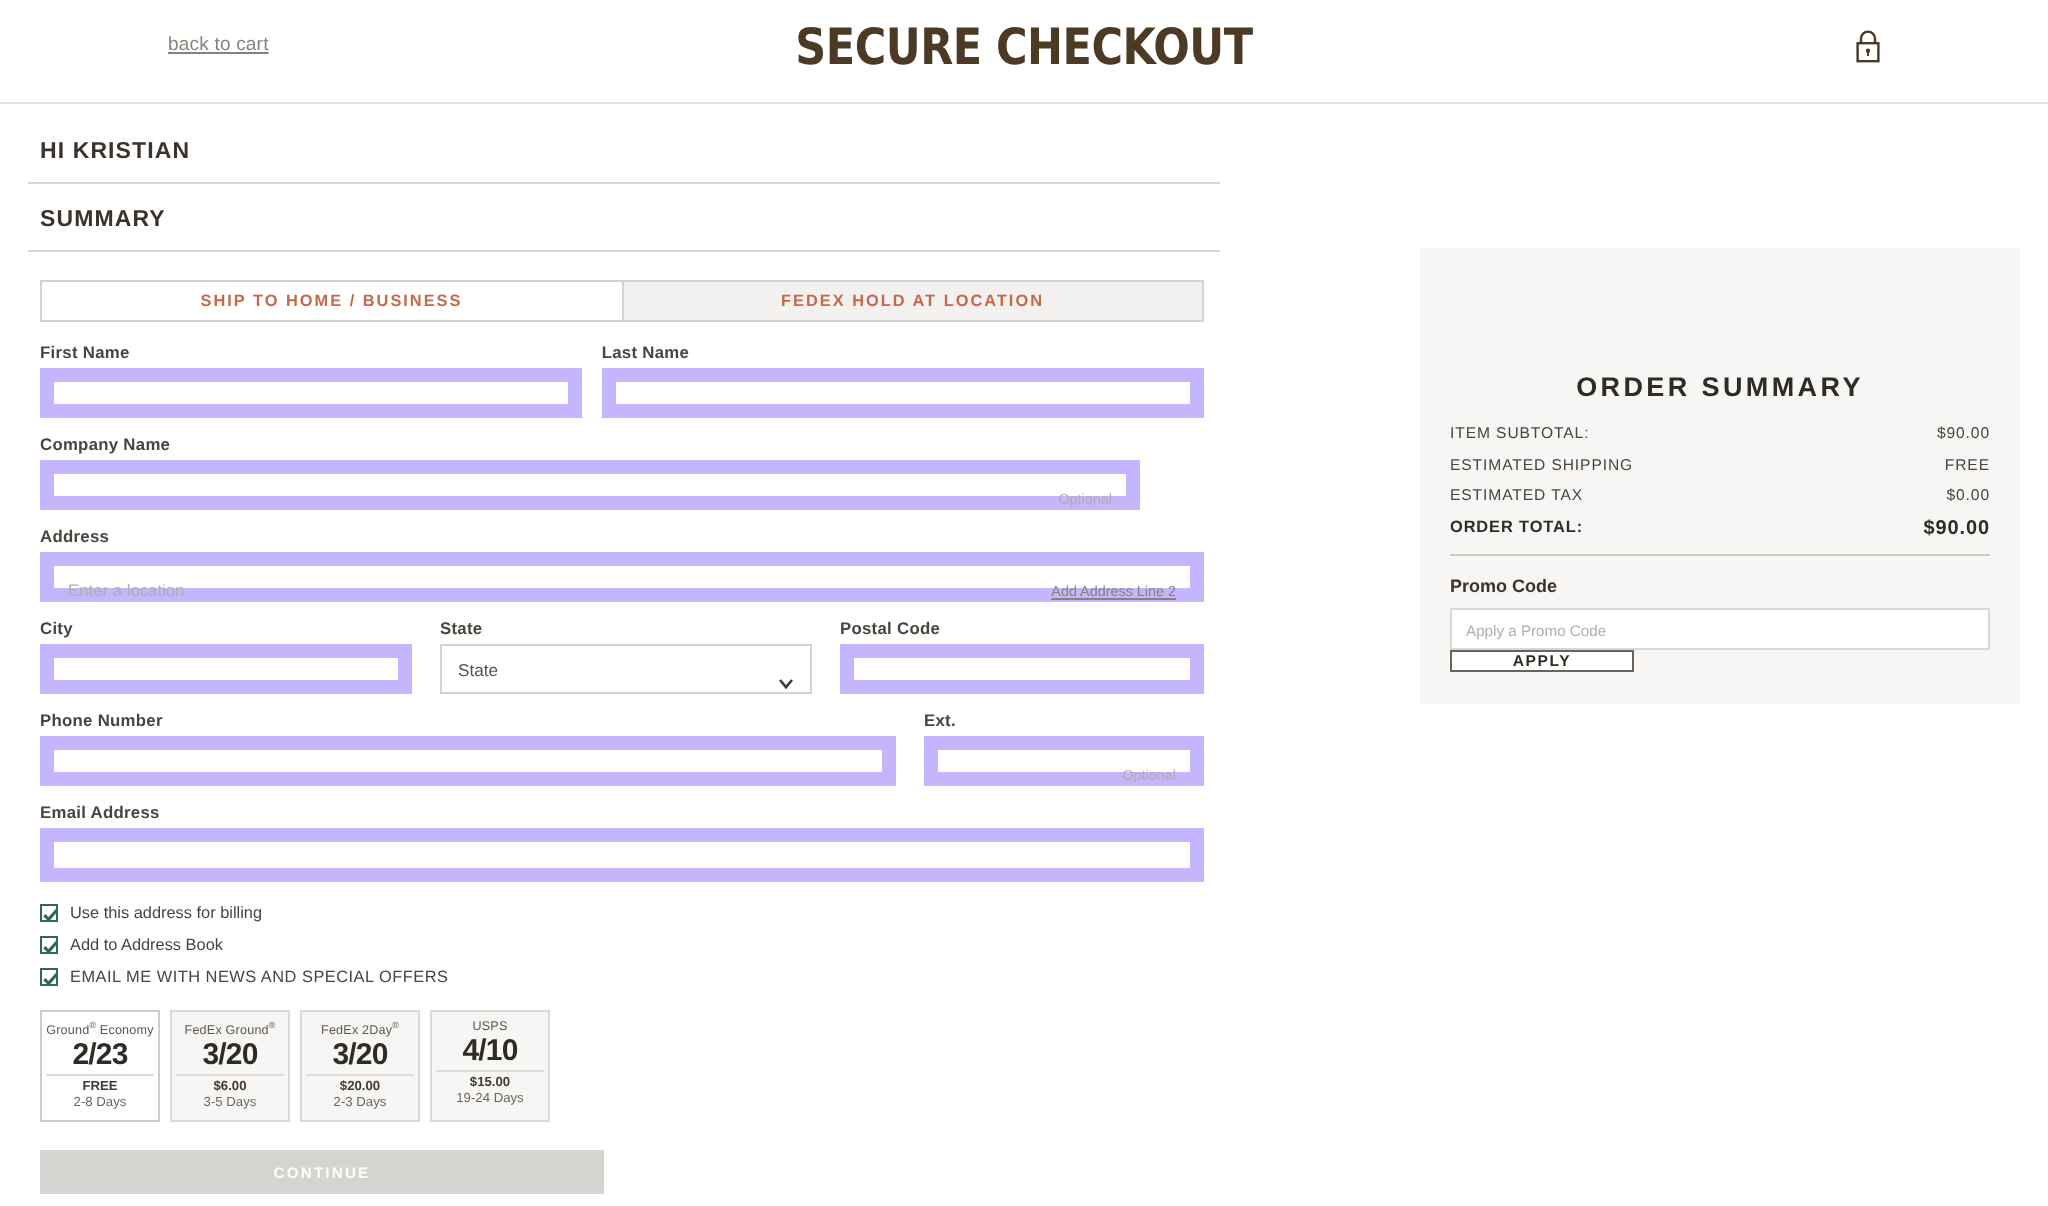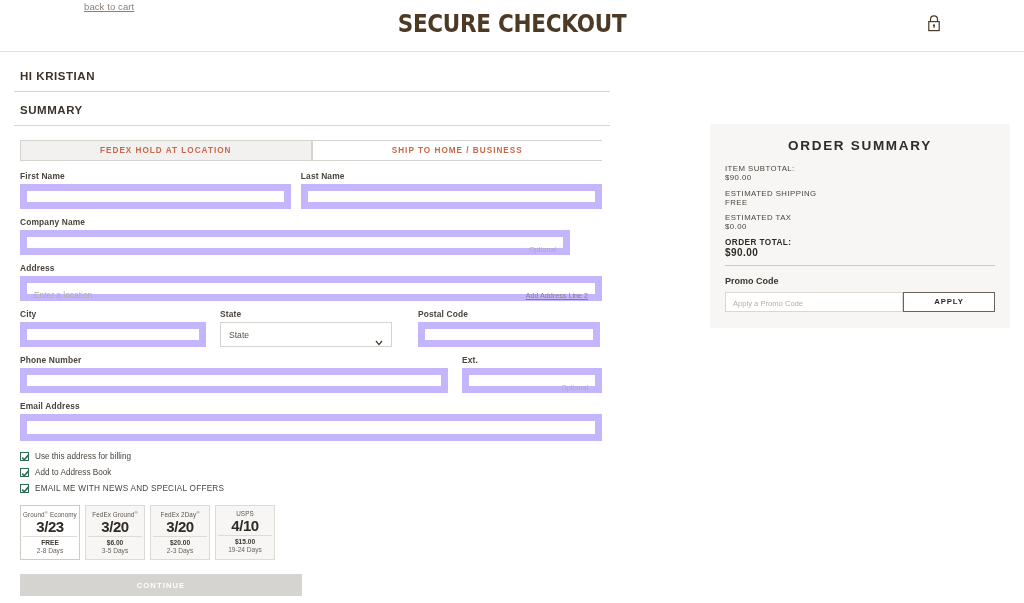--- a/index.html
+++ b/index.html
@@ -14,21 +14,21 @@
 
   
   .header {
     position: relative;
     height: 52px;
     background: #ffffff;
     border-bottom: 1px solid #e3e1dd;
   }
   .back-to-cart {
     position: absolute;
-    left: 84px; top: 1px;
+    left: 84px; top: 17px;
     font-size: 9.5px;
     color: #8a8178;
     text-decoration: underline;
     letter-spacing: .1px;
     cursor: pointer;
   }
   .site-title {
     position: absolute;
     left: 0; right: 0; top: 9px;
     text-align: center;
@@ -244,46 +244,46 @@
     background: #f7f6f4;
     padding: 14px 15px 16px;
   }
   .sum-title {
     text-align: center;
     font-size: 13.5px;
     font-weight: bold;
     color: #2f2b26;
     letter-spacing: 1.7px;
     margin-bottom: 11px;
+    margin-top: 48px;
   }
   .sum-row {
     display: flex;
     justify-content: space-between;
     font-size: 7.8px;
     color: #4a443d;
     letter-spacing: .45px;
     margin-bottom: 6.5px;
-    flex-direction: column;
   }
   .sum-row.total {
     font-weight: bold;
     font-size: 8.2px;
     color: #2f2b26;
     padding-bottom: 7px;
     border-bottom: 1px solid #cdc9c3;
     margin-bottom: 10px;
   }
   .sum-row.total .amt { font-size: 10px; }
   .promo-label {
     font-size: 9px;
     font-weight: bold;
     color: #3b332b;
     margin-bottom: 6px;
   }
-  .promo-wrap { display: flex; height: 20px; }
+  .promo-wrap { display: flex; height: 32px; flex-direction: column; }
   .promo-input {
     flex: 1;
     border: 1px solid #dbd8d3;
     background: #ffffff;
     position: relative;
   }
   .promo-ph {
     position: absolute;
     left: 7px; top: 6px;
     font-size: 7.6px;
@@ -320,22 +320,22 @@
 </div>
 
 <div class="page">
 
   <div class="left-col">
 
     <div class="greeting">HI KRISTIAN</div>
     <div class="section-head">SUMMARY</div>
 
     <div class="tabs">
+      <div class="tab active">SHIP TO HOME / BUSINESS</div>
       <div class="tab">FEDEX HOLD AT LOCATION</div>
-      <div class="tab active">SHIP TO HOME / BUSINESS</div>
     </div>
 
     <div class="form">
 
       <div class="row">
         <div class="fld" style="width:286px;margin-right:10px;">
           <span class="lbl">First Name</span>
           <div class="inp">
             <span class="inp-text"></span>
           </div>
@@ -368,21 +368,21 @@
         </div>
       </div>
 
       <div class="row">
         <div class="fld" style="width:186px;margin-right:14px;">
           <span class="lbl">City</span>
           <div class="inp">
             <span class="inp-text"></span>
           </div>
         </div>
-        <div class="fld" style="width:172px;margin-right:26px;">
+        <div class="fld" style="width:186px;margin-right:14px;">
           <span class="lbl">State</span>
           <div class="select">
             <span class="select-val">State</span>
             <span class="chev">
               <svg viewBox="0 0 8 6" width="8" height="6">
                   <path d="M1 1 L4 4.6 L7 1" fill="none" stroke="#3f3a33" stroke-width="1.3"></path>
                 </svg>
             </span>
           </div>
         </div>
@@ -443,21 +443,21 @@
             </svg>
         </span>
         <span class="chk-lbl caps">EMAIL ME WITH NEWS AND SPECIAL OFFERS</span>
       </div>
     </div>
 
     <div class="ship-cards">
 
       <div class="ship-card selected">
         <div class="sc-carrier"><span>Ground</span><sup>®</sup><span> Economy</span></div>
-        <div class="sc-date">3/23</div>
+        <div class="sc-date">2/23</div>
         <div class="sc-price">FREE</div>
         <div class="sc-days">2-8 Days</div>
       </div>
 
       <div class="ship-card">
         <div class="sc-carrier"><span>FedEx Ground</span><sup>®</sup></div>
         <div class="sc-date">3/20</div>
         <div class="sc-price">$6.00</div>
         <div class="sc-days">3-5 Days</div>
       </div>

